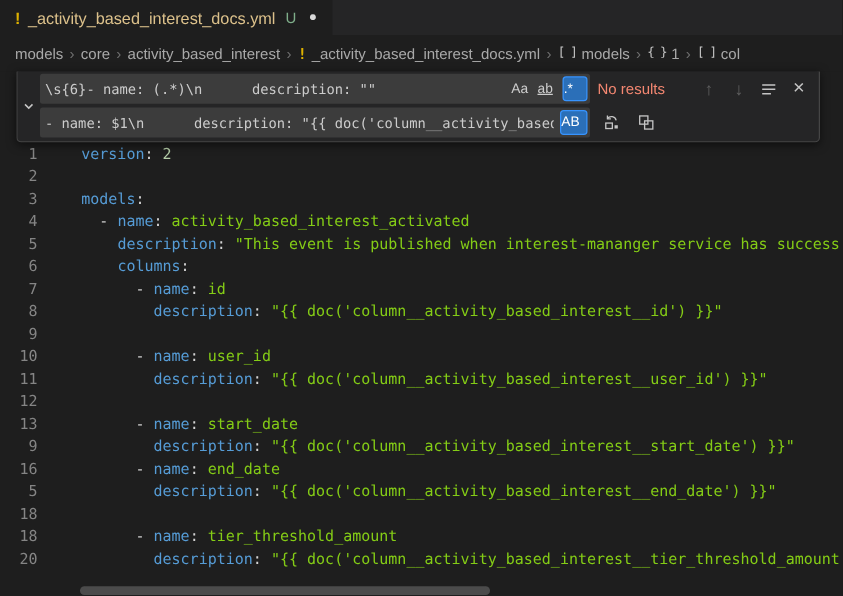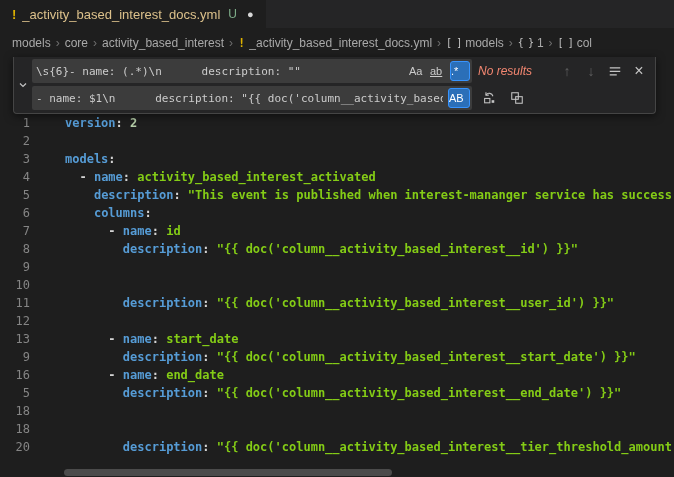--- a/index.html
+++ b/index.html
@@ -20,21 +20,21 @@
   .crumb{display:inline-flex;align-items:center;gap:4px;cursor:pointer;flex:none;}
   .crumb-sep{color:#6e6e6e;margin:0 5px;font-size:12px;flex:none;}
   .crumb-icon{color:#c5c5c5;font-size:10px;letter-spacing:-1px;font-family:"DejaVu Sans Mono",monospace;}
   .crumb-icon.warning{color:#ddb100;font-weight:bold;font-size:12px;letter-spacing:0;}
 
   
   .editor{position:absolute;top:57px;left:0;right:0;bottom:0;overflow:hidden;}
   .code{padding-top:57px;font:12px/18px "DejaVu Sans Mono",monospace;}
   .line{display:flex;height:18px;white-space:pre;}
   .ln{width:30px;text-align:right;color:#858585;flex:none;}
-  .lc{margin-left:35px;white-space:pre;color:#d4d4d4;font-weight:bold;}
+  .lc{margin-left:35px;white-space:pre;color:#d4d4d4;}
   .tok-k{color:#569cd6;}
   .tok-s{color:#84cc16;}
   .tok-n{color:#b5cea8;}
   .tok-p{color:#d4d4d4;}
   .hscroll{position:absolute;bottom:1px;left:64px;width:328px;height:7px;
            background:rgba(130,130,130,.45);border-radius:4px;cursor:pointer;}
 
   
   .find{position:absolute;top:57px;left:13px;width:643px;box-sizing:border-box;z-index:10;
         background:#252526;border:1px solid #454545;border-top:none;border-radius:0 0 4px 4px;
@@ -43,21 +43,21 @@
   .find-rows{flex:1;display:flex;flex-direction:column;gap:3px;min-width:0;}
   .find-row{display:flex;align-items:center;gap:6px;height:24px;}
   .input-box{width:440px;height:24px;background:#3c3c3c;border-radius:2px;display:flex;
              align-items:center;padding:0 2px 0 0;box-sizing:border-box;flex:none;}
   .find-input{flex:1;min-width:0;background:transparent;border:none;outline:none;color:#cccccc;
               font:11px "DejaVu Sans Mono",monospace;padding:0 4px;height:100%;}
   .opt{flex:none;width:20px;height:20px;line-height:19px;font-size:11px;color:#cccccc;
        border-radius:3px;cursor:pointer;border:1px solid transparent;box-sizing:border-box;margin-left:1px;}
   .opt.ww{text-decoration:underline;}
   .opt.active{background:#2b6fb8;border-color:#3794ff;color:#ffffff;}
-  .results{color:#f48771;font-size:12px;min-width:70px;font-style:italic;}
+  .results{color:#f48771;font-size:12px;min-width:70px;}
   .nav-group{margin-left:auto;display:flex;align-items:center;gap:2px;}
   .icon-btn{width:22px;height:22px;display:flex;align-items:center;justify-content:center;
             color:#c5c5c5;font-size:14px;border-radius:4px;cursor:pointer;flex:none;}
   .icon-btn.disabled{opacity:.35;}
 </style>
 </head>
 <body>
 
 <div class="app">
 
@@ -108,29 +108,29 @@
     <div class="code" id="code">
         <div class="line"><span class="ln">1</span><span class="lc"><span class="tok-k">version</span><span class="tok-p">: </span><span class="tok-n">2</span></span></div>
         <div class="line"><span class="ln">2</span><span class="lc"></span></div>
         <div class="line"><span class="ln">3</span><span class="lc"><span class="tok-k">models</span><span class="tok-p">:</span></span></div>
         <div class="line"><span class="ln">4</span><span class="lc"><span class="tok-p">  - </span><span class="tok-k">name</span><span class="tok-p">: </span><span class="tok-s">activity_based_interest_activated</span></span></div>
         <div class="line"><span class="ln">5</span><span class="lc"><span class="tok-p">    </span><span class="tok-k">description</span><span class="tok-p">: </span><span class="tok-s">"This event is published when interest-mananger service has success</span></span></div>
         <div class="line"><span class="ln">6</span><span class="lc"><span class="tok-p">    </span><span class="tok-k">columns</span><span class="tok-p">:</span></span></div>
         <div class="line"><span class="ln">7</span><span class="lc"><span class="tok-p">      - </span><span class="tok-k">name</span><span class="tok-p">: </span><span class="tok-s">id</span></span></div>
         <div class="line"><span class="ln">8</span><span class="lc"><span class="tok-p">        </span><span class="tok-k">description</span><span class="tok-p">: </span><span class="tok-s">"{{ doc('column__activity_based_interest__id') }}"</span></span></div>
         <div class="line"><span class="ln">9</span><span class="lc"></span></div>
-        <div class="line"><span class="ln">10</span></div>
+        <div class="line"><span class="ln">10</span><span class="lc"><span class="tok-p">      - </span><span class="tok-k">name</span><span class="tok-p">: </span><span class="tok-s">user_id</span></span></div>
         <div class="line"><span class="ln">11</span><span class="lc"><span class="tok-p">        </span><span class="tok-k">description</span><span class="tok-p">: </span><span class="tok-s">"{{ doc('column__activity_based_interest__user_id') }}"</span></span></div>
         <div class="line"><span class="ln">12</span><span class="lc"></span></div>
         <div class="line"><span class="ln">13</span><span class="lc"><span class="tok-p">      - </span><span class="tok-k">name</span><span class="tok-p">: </span><span class="tok-s">start_date</span></span></div>
         <div class="line"><span class="ln">9</span><span class="lc"><span class="tok-p">        </span><span class="tok-k">description</span><span class="tok-p">: </span><span class="tok-s">"{{ doc('column__activity_based_interest__start_date') }}"</span></span></div>
         <div class="line"><span class="ln">16</span><span class="lc"><span class="tok-p">      - </span><span class="tok-k">name</span><span class="tok-p">: </span><span class="tok-s">end_date</span></span></div>
         <div class="line"><span class="ln">5</span><span class="lc"><span class="tok-p">        </span><span class="tok-k">description</span><span class="tok-p">: </span><span class="tok-s">"{{ doc('column__activity_based_interest__end_date') }}"</span></span></div>
         <div class="line"><span class="ln">18</span><span class="lc"></span></div>
-        <div class="line"><span class="ln">18</span></div>
+        <div class="line"><span class="ln">18</span><span class="lc"><span class="tok-p">      - </span><span class="tok-k">name</span><span class="tok-p">: </span><span class="tok-s">tier_threshold_amount</span></span></div>
         <div class="line"><span class="ln">20</span><span class="lc"><span class="tok-p">        </span><span class="tok-k">description</span><span class="tok-p">: </span><span class="tok-s">"{{ doc('column__activity_based_interest__tier_threshold_amount</span></span></div>
       </div>
     <div class="hscroll"></div>
   </div>
 
   <div class="find">
     <div class="find-toggle">
       <svg width="12" height="12" viewBox="0 0 16 16">
         <path d="M4 6l4 4 4-4" stroke="#c5c5c5" stroke-width="1.6" fill="none"></path>
       </svg>

